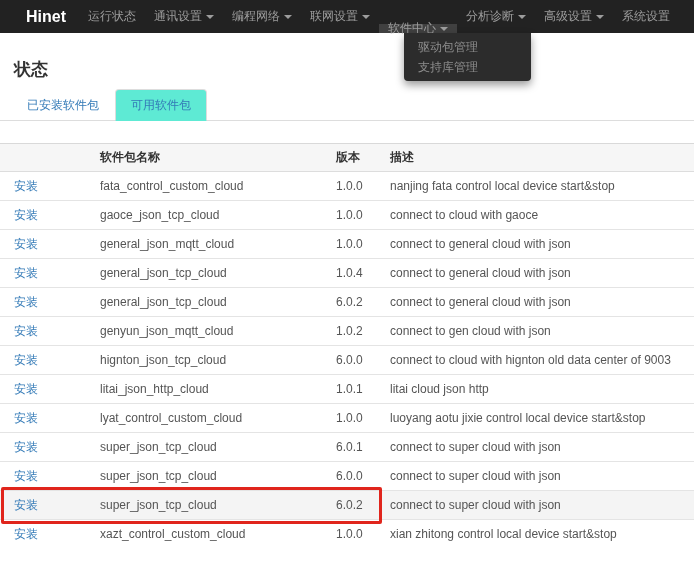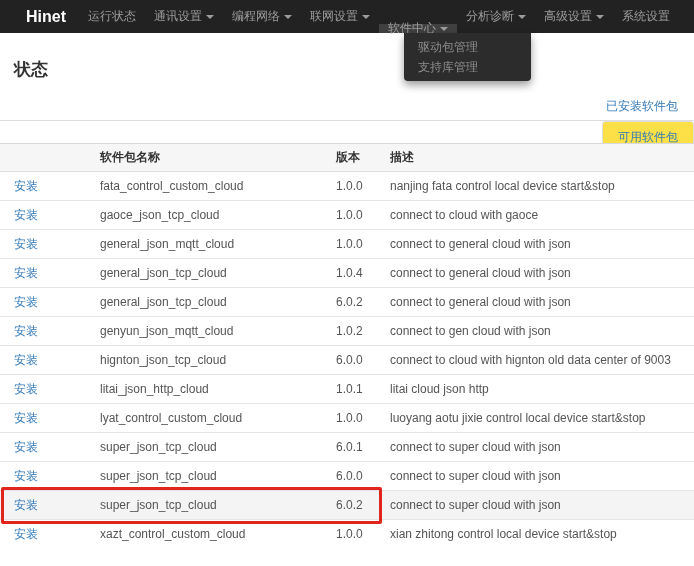--- a/index.html
+++ b/index.html
@@ -15,24 +15,24 @@
   .nav-item { color:#9d9d9d; font-size:12px; padding:0 9px; display:flex; align-items:center; gap:4px; cursor:pointer; white-space:nowrap; }
   .nav-item.open { background:#404040;margin-top:24px; }
   .caret { width:0; height:0; border-left:4px solid transparent; border-right:4px solid transparent; border-top:4px solid currentColor; display:inline-block; }
   
   .dropdown { position:absolute; left:388px; top:33px; width:127px; background:#2c2c2c;
     border-radius:0 0 4px 4px; box-shadow:0 4px 9px rgba(0,0,0,.4); padding:4px 0; z-index:50;margin-left:16px; }
   .dropdown-item { font-size:12px; line-height:20px; padding:0 14px; color:#8d8d8d; cursor:pointer; white-space:nowrap; }
   .dropdown-item.active { color:#fff; font-weight:bold; background:linear-gradient(#060606,#2b2b2b); }
   
   .page-title { font-size:17px; font-weight:bold; color:#333; margin:25px 14px 9px 14px; }
-  .tabs { display:flex; align-items:flex-end; border-bottom:1px solid #ddd; padding-left:11px; height:31px;flex-direction:column; }
+  .tabs { display:flex; align-items:flex-end; border-bottom:1px solid #ddd; padding-left:11px; height:31px; }
   .tab { font-size:12px; color:#337ab7; line-height:14px; padding:8px 15px; margin-bottom:-1px; cursor:pointer;
     text-decoration:none; border:1px solid transparent; border-radius:4px 4px 0 0; }
-  .tab.active { background:#fde047; border-color:#ddd #ddd transparent #ddd; }
+  .tab.active { background:#5eead4; border-color:#ddd #ddd transparent #ddd; }
   
   .table-wrap { position:relative; margin-top:22px; }
   table { width:100%; border-collapse:collapse; table-layout:fixed; font-size:12px; }
   th { text-align:left; font-weight:bold; color:#333; background:#f6f6f6; line-height:13px;
     padding:7px 8px 7px 14px; border-top:1px solid #d9d9d9; border-bottom:1px solid #ddd; }
   td { color:#555; line-height:14px; padding:7px 8px 7px 14px; border-top:1px solid #e4e4e4; overflow:hidden; white-space:nowrap; }
   tbody tr:first-child td { border-top:none; }
   tr.hl td { background:#f4f4f4; }
   td a.install { color:#337ab7; text-decoration:none; cursor:pointer;margin-top:32px; }
   .red-box { position:absolute; border:3px solid #e0251c; border-radius:2px; pointer-events:none; z-index:20; }

